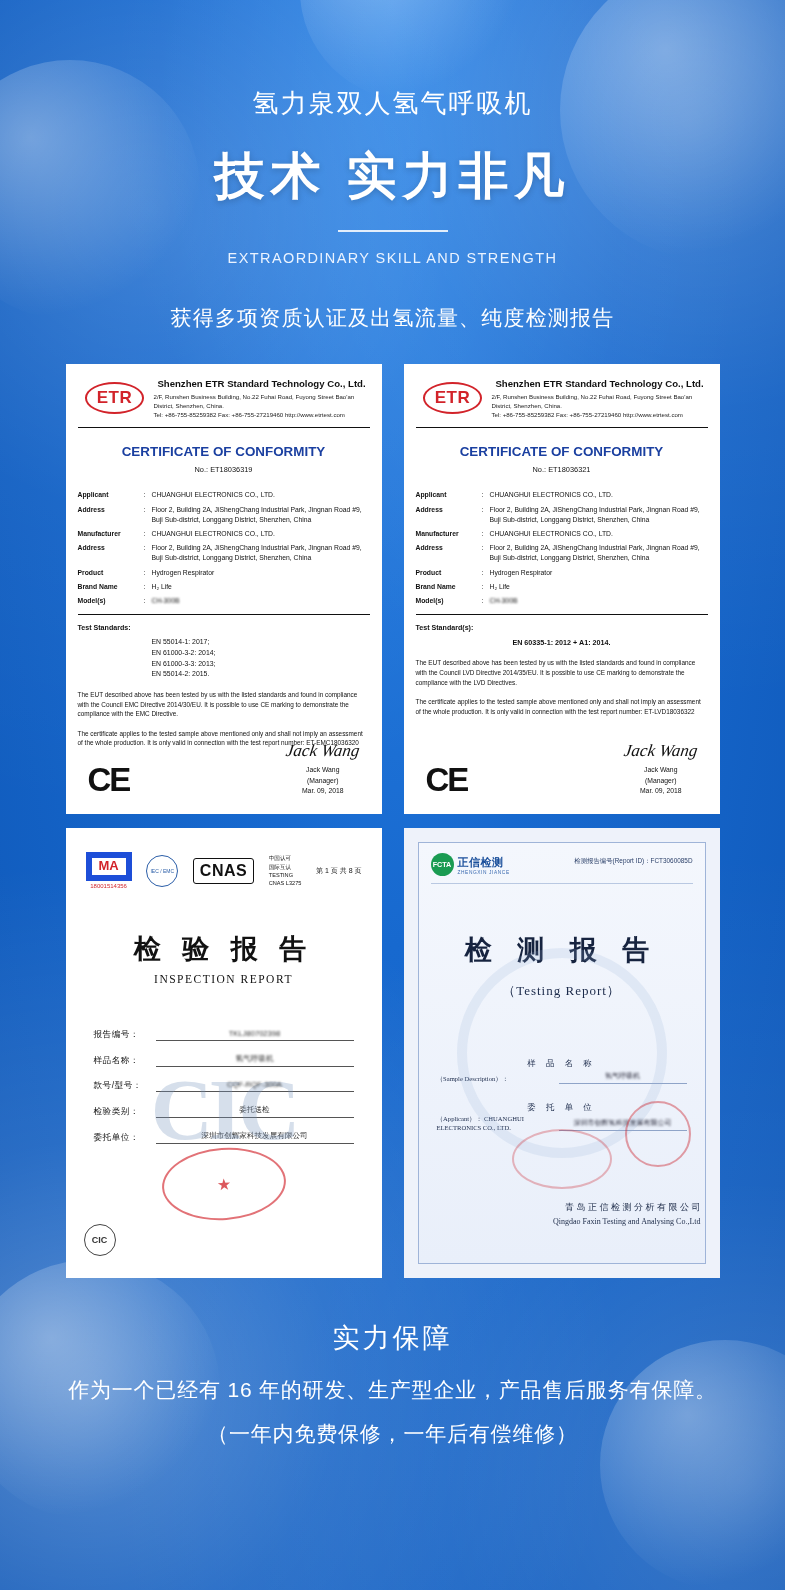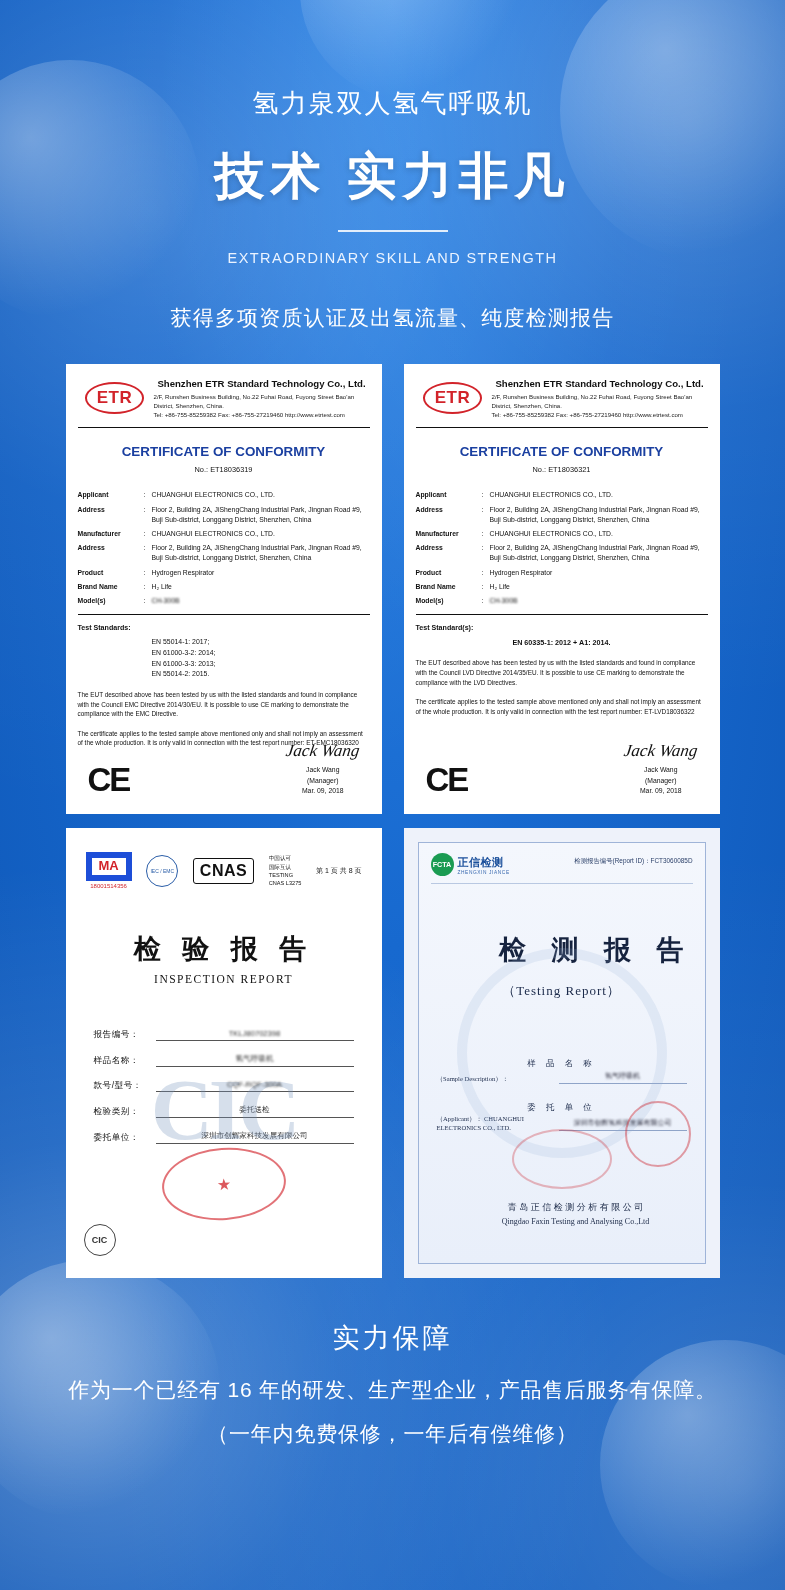--- a/index.html
+++ b/index.html
@@ -351,21 +351,21 @@
     background: #1a9b52;
     color: #fff;
     font-size: 7.2px;
     font-weight: bold;
     display: flex; align-items: center; justify-content: center;
   }
   .fcta-name { font-size: 11px; font-weight: bold; color: #1a4f9b; letter-spacing: 0.5px; }
   .fcta-en { font-size: 4.8px; color: #3a6ab0; letter-spacing: 0.6px; }
   .test-no { font-size: 6.4px; color: #2a3f68; text-align: right; padding-top: 4px; }
   .test-title {
-    text-align: right;
+    text-align: center;
     font-size: 27px;
     letter-spacing: 9px;
     font-weight: bold;
     margin-top: 48px;
     color: #16233f;
   }
   .test-title-en {
     text-align: center;
     font-size: 13px;
     letter-spacing: 1px;
@@ -391,21 +391,21 @@
     border-bottom: 1px solid #8fa4c8;
     text-align: center;
     font-size: 7px;
     padding-bottom: 2px;
     color: #223;
   }
   .test-val .blur { filter: blur(1px); display: inline-block; }
   .test-foot {
     position: absolute;
     left: 0; right: 4px; bottom: 34px;
-    text-align: center;
+    text-align: right;
     font-size: 9px;
     line-height: 1.7;
     color: #1d2b49;
     padding-left: 32px;
   }
   .test-foot .en { font-family: "Liberation Serif", serif; font-size: 8px; }
   .test-seal {
     position: absolute;
     right: 14px; bottom: 96px;
     width: 62px; height: 62px;

